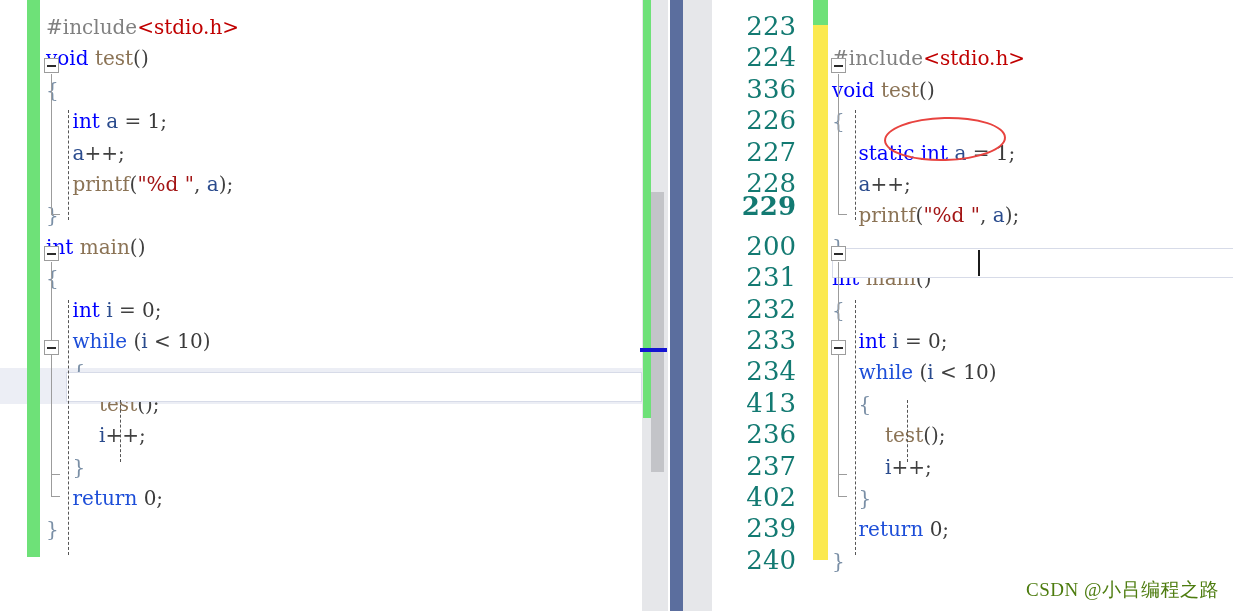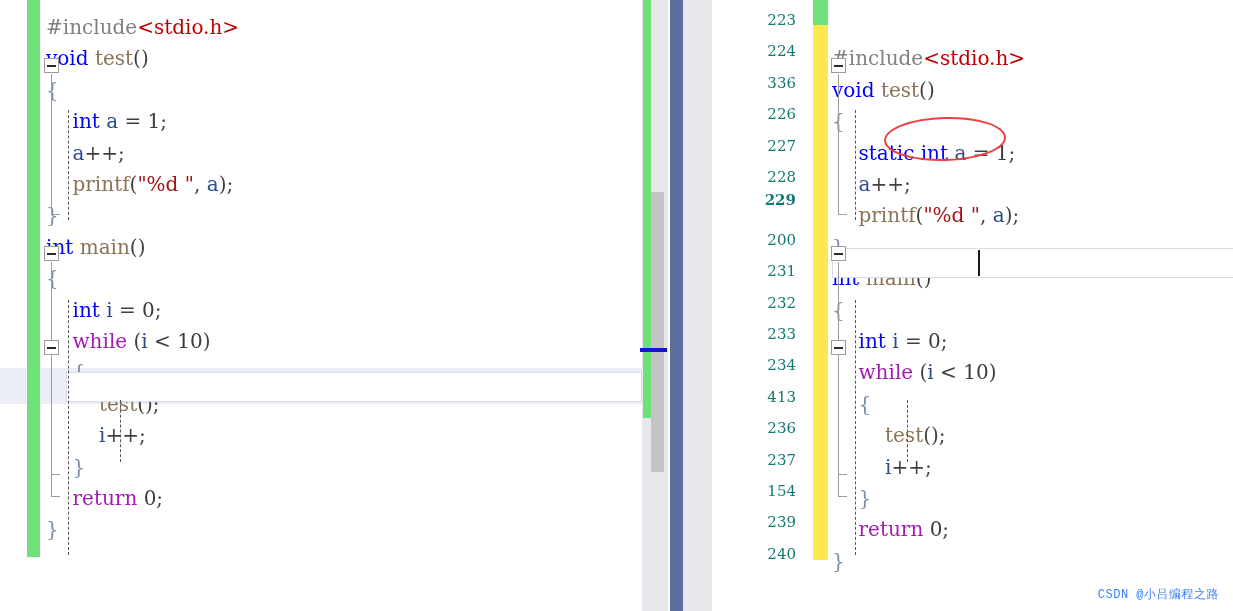--- a/index.html
+++ b/index.html
@@ -14,21 +14,21 @@
 
   
   .code{
     font-family:"DejaVu Serif", serif;
     font-size:20px;
     line-height:31.4px;
     white-space:pre;
     letter-spacing:0px;
   }
   .kw{color:#0000ff;}        
-  .kw2{color:#a21caf;}       
+  .kw2{color:#1d4ed8;}       
   .fn{color:#8b7355;margin-top:48px;}        
   .pp{color:#808080;}        
   .inc{color:#c00000;}       
   .str{color:#a31515;}       
   .num{color:#3a3a3a;}
   .pl{color:#404040;}        
   .brc{color:#7a8fa6;}       
   .var{color:#2a4b8d;}
 
   
@@ -45,21 +45,21 @@
   
   #splitter{position:absolute;left:670px;top:0;width:13px;height:611px;background:#5b6e9e;}
   #splitter-bg{position:absolute;left:683px;top:0;width:29px;height:611px;background:#e6e7ea;}
 
   
   #right-pane{position:absolute;left:712px;top:0;width:521px;height:611px;background:#ffffff;}
   #right-gutter{position:absolute;left:712px;top:0;width:100px;height:611px;background:#ffffff;}
   .lineno{
     position:absolute;right:16px;
     font-family:"DejaVu Serif", serif;
-    font-size:15px;color:#137a72;text-align:right;width:60px;
+    font-size:26px;color:#137a72;text-align:right;width:60px;
   }
   #right-change-bar-green{position:absolute;left:813px;top:0;width:15px;height:25px;background:#6ee178;}
   #right-change-bar-yellow{position:absolute;left:813px;top:25px;width:15px;height:535px;background:#fbe94f;}
   #right-code{position:absolute;left:832px;top:-8px;width:420px;}
 
   
   #left-current-line{
     position:absolute;left:66px;top:372px;width:574px;height:28px;
     background:#ffffff;border:1px solid #d7dbe8;box-shadow:0 0 0 0 transparent;
   }
@@ -87,22 +87,22 @@
   
   #static-ellipse{
     position:absolute;left:884px;top:117px;width:118px;height:40px;
     border:2px solid #e8433f;border-radius:50%;
     transform:rotate(-1.5deg);
   }
 
   
   #watermark{
     position:absolute;right:14px;bottom:8px;
-    font-family:Liberation Mono, monospace;
-    font-size:12px;color:#3b82f6;letter-spacing:0.5px;
+    font-family:Liberation Serif, serif;
+    font-size:19px;color:#4d7c0f;letter-spacing:0.5px;
   }
 </style>
 </head>
 <body>
 
 <div class="stage">
 
   <div id="left-pane">
     <div id="left-current-line-shade"></div>
     <div id="left-change-bar"></div>
@@ -131,21 +131,21 @@
       <div class="lineno" style="top: 168px;">228</div>
       <div class="lineno" style="top: 191px; font-weight: bold;">229</div>
       <div class="lineno" style="top: 230.8px;">200</div>
       <div class="lineno" style="top: 262.2px;">231</div>
       <div class="lineno" style="top: 293.6px;">232</div>
       <div class="lineno" style="top: 325px;">233</div>
       <div class="lineno" style="top: 356.4px;">234</div>
       <div class="lineno" style="top: 387.8px;">413</div>
       <div class="lineno" style="top: 419.2px;">236</div>
       <div class="lineno" style="top: 450.6px;">237</div>
-      <div class="lineno" style="top: 482px;">154</div>
+      <div class="lineno" style="top: 482px;">402</div>
       <div class="lineno" style="top: 513.4px;">239</div>
       <div class="lineno" style="top: 544.8px;">240</div>
     </div>
   <div id="right-change-bar-green"></div>
   <div id="right-change-bar-yellow"></div>
   <div id="right-code" class="code"><div class="code-line" style="position: absolute; left: 0px; top: 20px; height: 31.4px; line-height: 31.4px;"></div><div class="code-line" style="position: absolute; left: 0px; top: 51.4px; height: 31.4px; line-height: 31.4px;"><span class="pp">#include</span><span class="inc">&lt;stdio.h&gt;</span></div><div class="code-line" style="position: absolute; left: 0px; top: 82.8px; height: 31.4px; line-height: 31.4px;"><span class="kw">void</span><span class="pl"> </span><span class="fn">test</span><span class="pl">()</span></div><div class="code-line" style="position: absolute; left: 0px; top: 114.2px; height: 31.4px; line-height: 31.4px;"><span class="brc">{</span></div><div class="code-line" style="position: absolute; left: 26.5px; top: 145.6px; height: 31.4px; line-height: 31.4px;"><span class="kw">static</span><span class="pl"> </span><span class="kw">int</span><span class="pl"> </span><span class="var">a</span><span class="pl"> = </span><span class="num">1</span><span class="pl">;</span></div><div class="code-line" style="position: absolute; left: 26.5px; top: 177px; height: 31.4px; line-height: 31.4px;"><span class="var">a</span><span class="pl">++;</span></div><div class="code-line" style="position: absolute; left: 26.5px; top: 208.4px; height: 31.4px; line-height: 31.4px;"><span class="fn">printf</span><span class="pl">(</span><span class="str">"%d "</span><span class="pl">, </span><span class="var">a</span><span class="pl">);</span></div><div class="code-line" style="position: absolute; left: 0px; top: 239.8px; height: 31.4px; line-height: 31.4px;"><span class="brc">}</span></div><div class="code-line" style="position: absolute; left: 0px; top: 271.2px; height: 31.4px; line-height: 31.4px;"><span class="kw">int</span><span class="pl"> </span><span class="fn">main</span><span class="pl">()</span></div><div class="code-line" style="position: absolute; left: 0px; top: 302.6px; height: 31.4px; line-height: 31.4px;"><span class="brc">{</span></div><div class="code-line" style="position: absolute; left: 26.5px; top: 334px; height: 31.4px; line-height: 31.4px;"><span class="kw">int</span><span class="pl"> </span><span class="var">i</span><span class="pl"> = </span><span class="num">0</span><span class="pl">;</span></div><div class="code-line" style="position: absolute; left: 26.5px; top: 365.4px; height: 31.4px; line-height: 31.4px;"><span class="kw2">while</span><span class="pl"> (</span><span class="var">i</span><span class="pl"> &lt; </span><span class="num">10</span><span class="pl">)</span></div><div class="code-line" style="position: absolute; left: 26.5px; top: 396.8px; height: 31.4px; line-height: 31.4px;"><span class="brc">{</span></div><div class="code-line" style="position: absolute; left: 53px; top: 428.2px; height: 31.4px; line-height: 31.4px;"><span class="fn">test</span><span class="pl">();</span></div><div class="code-line" style="position: absolute; left: 53px; top: 459.6px; height: 31.4px; line-height: 31.4px;"><span class="var">i</span><span class="pl">++;</span></div><div class="code-line" style="position: absolute; left: 26.5px; top: 491px; height: 31.4px; line-height: 31.4px;"><span class="brc">}</span></div><div class="code-line" style="position: absolute; left: 26.5px; top: 522.4px; height: 31.4px; line-height: 31.4px;"><span class="kw2">return</span><span class="pl"> </span><span class="num">0</span><span class="pl">;</span></div><div class="code-line" style="position: absolute; left: 0px; top: 553.8px; height: 31.4px; line-height: 31.4px;"><span class="brc">}</span></div></div>
   <div id="right-current-line"></div>
   <div id="right-caret"></div>
   <div id="static-ellipse"></div>
 

